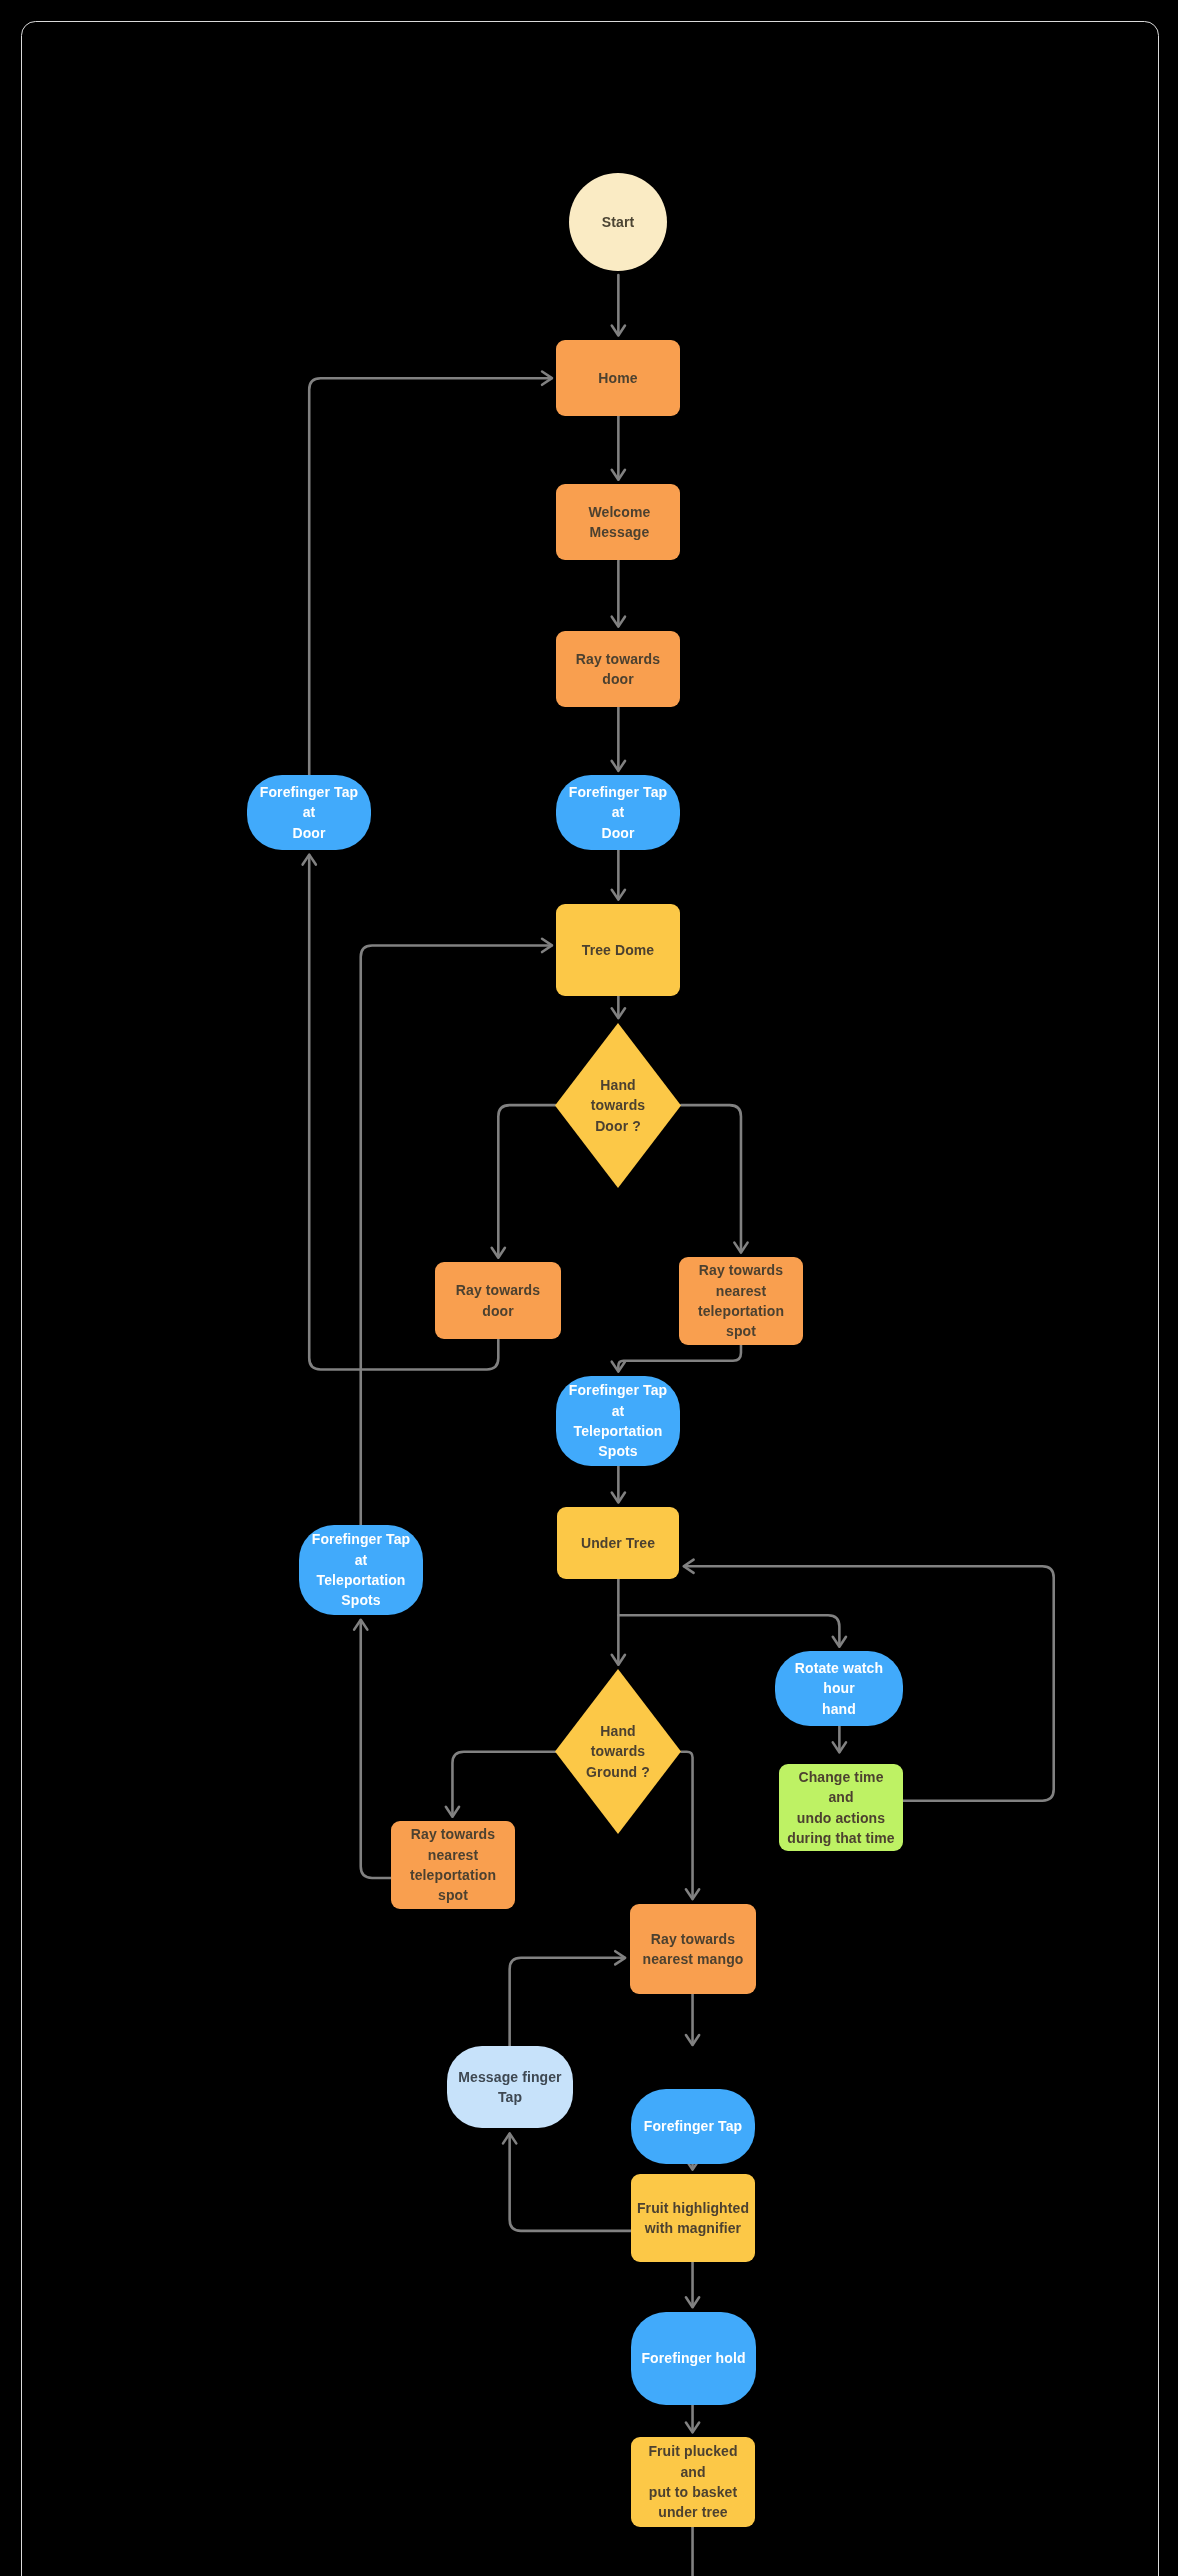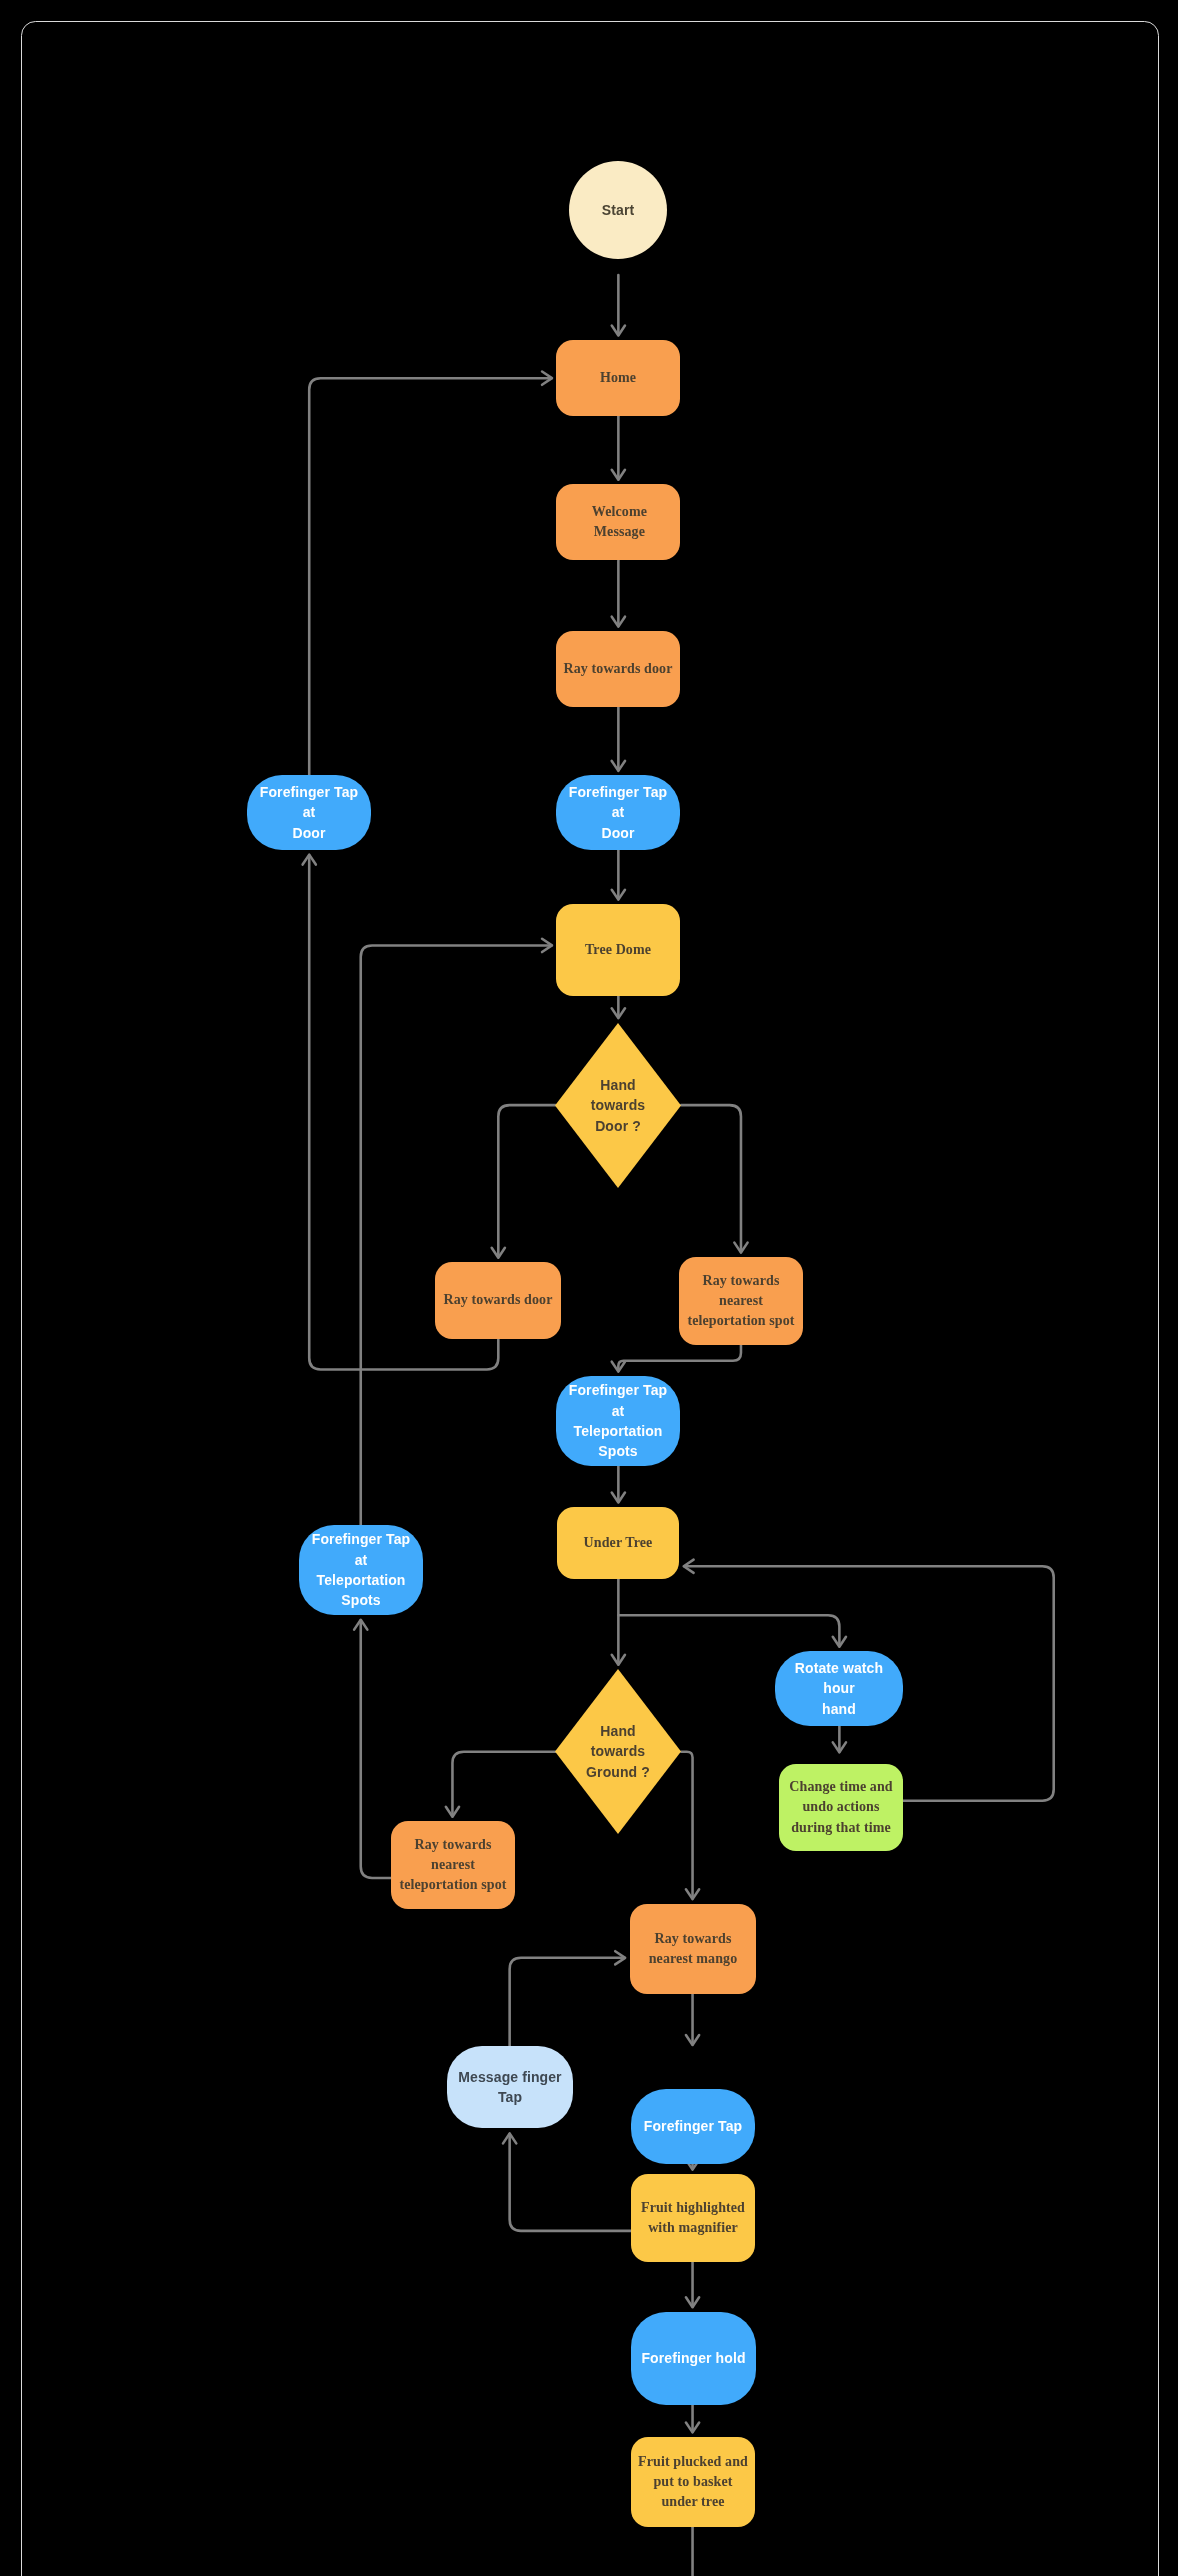--- a/index.html
+++ b/index.html
@@ -26,21 +26,21 @@
     box-sizing:border-box;
     padding:0 5.2px;
   }
   .node .node-label{
     white-space:pre-line;
     font-size:14px;
     line-height:1.45;
     font-weight:600;
     letter-spacing:0.1px;
   }
-  .node.rect{border-radius:17px;font-family:Liberation Serif, serif;}
+  .node.rect{border-radius:9px;}
   .node.pill{border-radius:35px;}
   .node.circle{border-radius:50%;}
   .node.diamond{
     clip-path:polygon(50% 0,100% 50%,50% 100%,0 50%);
     padding:0;
   }
   .node.diamond .node-label{max-width:72%;}
 </style>
 </head>
 <body>
@@ -76,21 +76,21 @@
       <path d="M1322,3400 L1333,3400 Q1344,3400 1344,3411 L1344,3685" fill="none" stroke="#818181" stroke-width="5" stroke-linecap="round" marker-end="url(#arrowhead)"></path>
       <path d="M1344,3870 L1344,3968" fill="none" stroke="#818181" stroke-width="5" stroke-linecap="round" marker-end="url(#arrowhead)"></path>
       <path d="M1344,4123 L1344,4210" fill="none" stroke="#818181" stroke-width="5" stroke-linecap="round" marker-end="url(#arrowhead)"></path>
       <path d="M1224,4330 L1011,4330 Q989,4330 989,4308 L989,4142" fill="none" stroke="#818181" stroke-width="5" stroke-linecap="round" marker-end="url(#arrowhead)"></path>
       <path d="M989,3972 L989,3822 Q989,3800 1011,3800 L1212,3800" fill="none" stroke="#818181" stroke-width="5" stroke-linecap="round" marker-end="url(#arrowhead)"></path>
       <path d="M1344,4390 L1344,4477" fill="none" stroke="#818181" stroke-width="5" stroke-linecap="round" marker-end="url(#arrowhead)"></path>
       <path d="M1344,4637 L1344,4720" fill="none" stroke="#818181" stroke-width="5" stroke-linecap="round" marker-end="url(#arrowhead)"></path>
       <path d="M1344,4905 L1344,5050" fill="none" stroke="#818181" stroke-width="5" stroke-linecap="round" marker-end="url(#arrowhead)"></path>
       <path d="M1344,5220 L1344,5325" fill="none" stroke="#818181" stroke-width="5" stroke-linecap="round" marker-end="url(#arrowhead)"></path>
     </svg>
-    <div class="node circle" style="left: 569px; top: 161px; width: 98px; height: 98px; background: rgb(250, 235, 196); color: rgb(75, 68, 51);">
+    <div class="node circle" style="left: 569px; top: 173px; width: 98px; height: 98px; background: rgb(250, 235, 196); color: rgb(75, 68, 51);">
       <span class="node-label">Start</span>
     </div>
     <div class="node rect" style="left: 556px; top: 340px; width: 124px; height: 76px; background: rgb(249, 159, 79); color: rgb(76, 65, 48);">
       <span class="node-label">Home</span>
     </div>
     <div class="node rect" style="left: 556px; top: 484px; width: 124px; height: 76px; background: rgb(249, 159, 79); color: rgb(76, 65, 48); padding-left: 8px;">
       <span class="node-label">Welcome
 Message</span>
     </div>
     <div class="node rect" style="left: 556px; top: 631px; width: 124px; height: 76px; background: rgb(249, 159, 79); color: rgb(76, 65, 48);">

